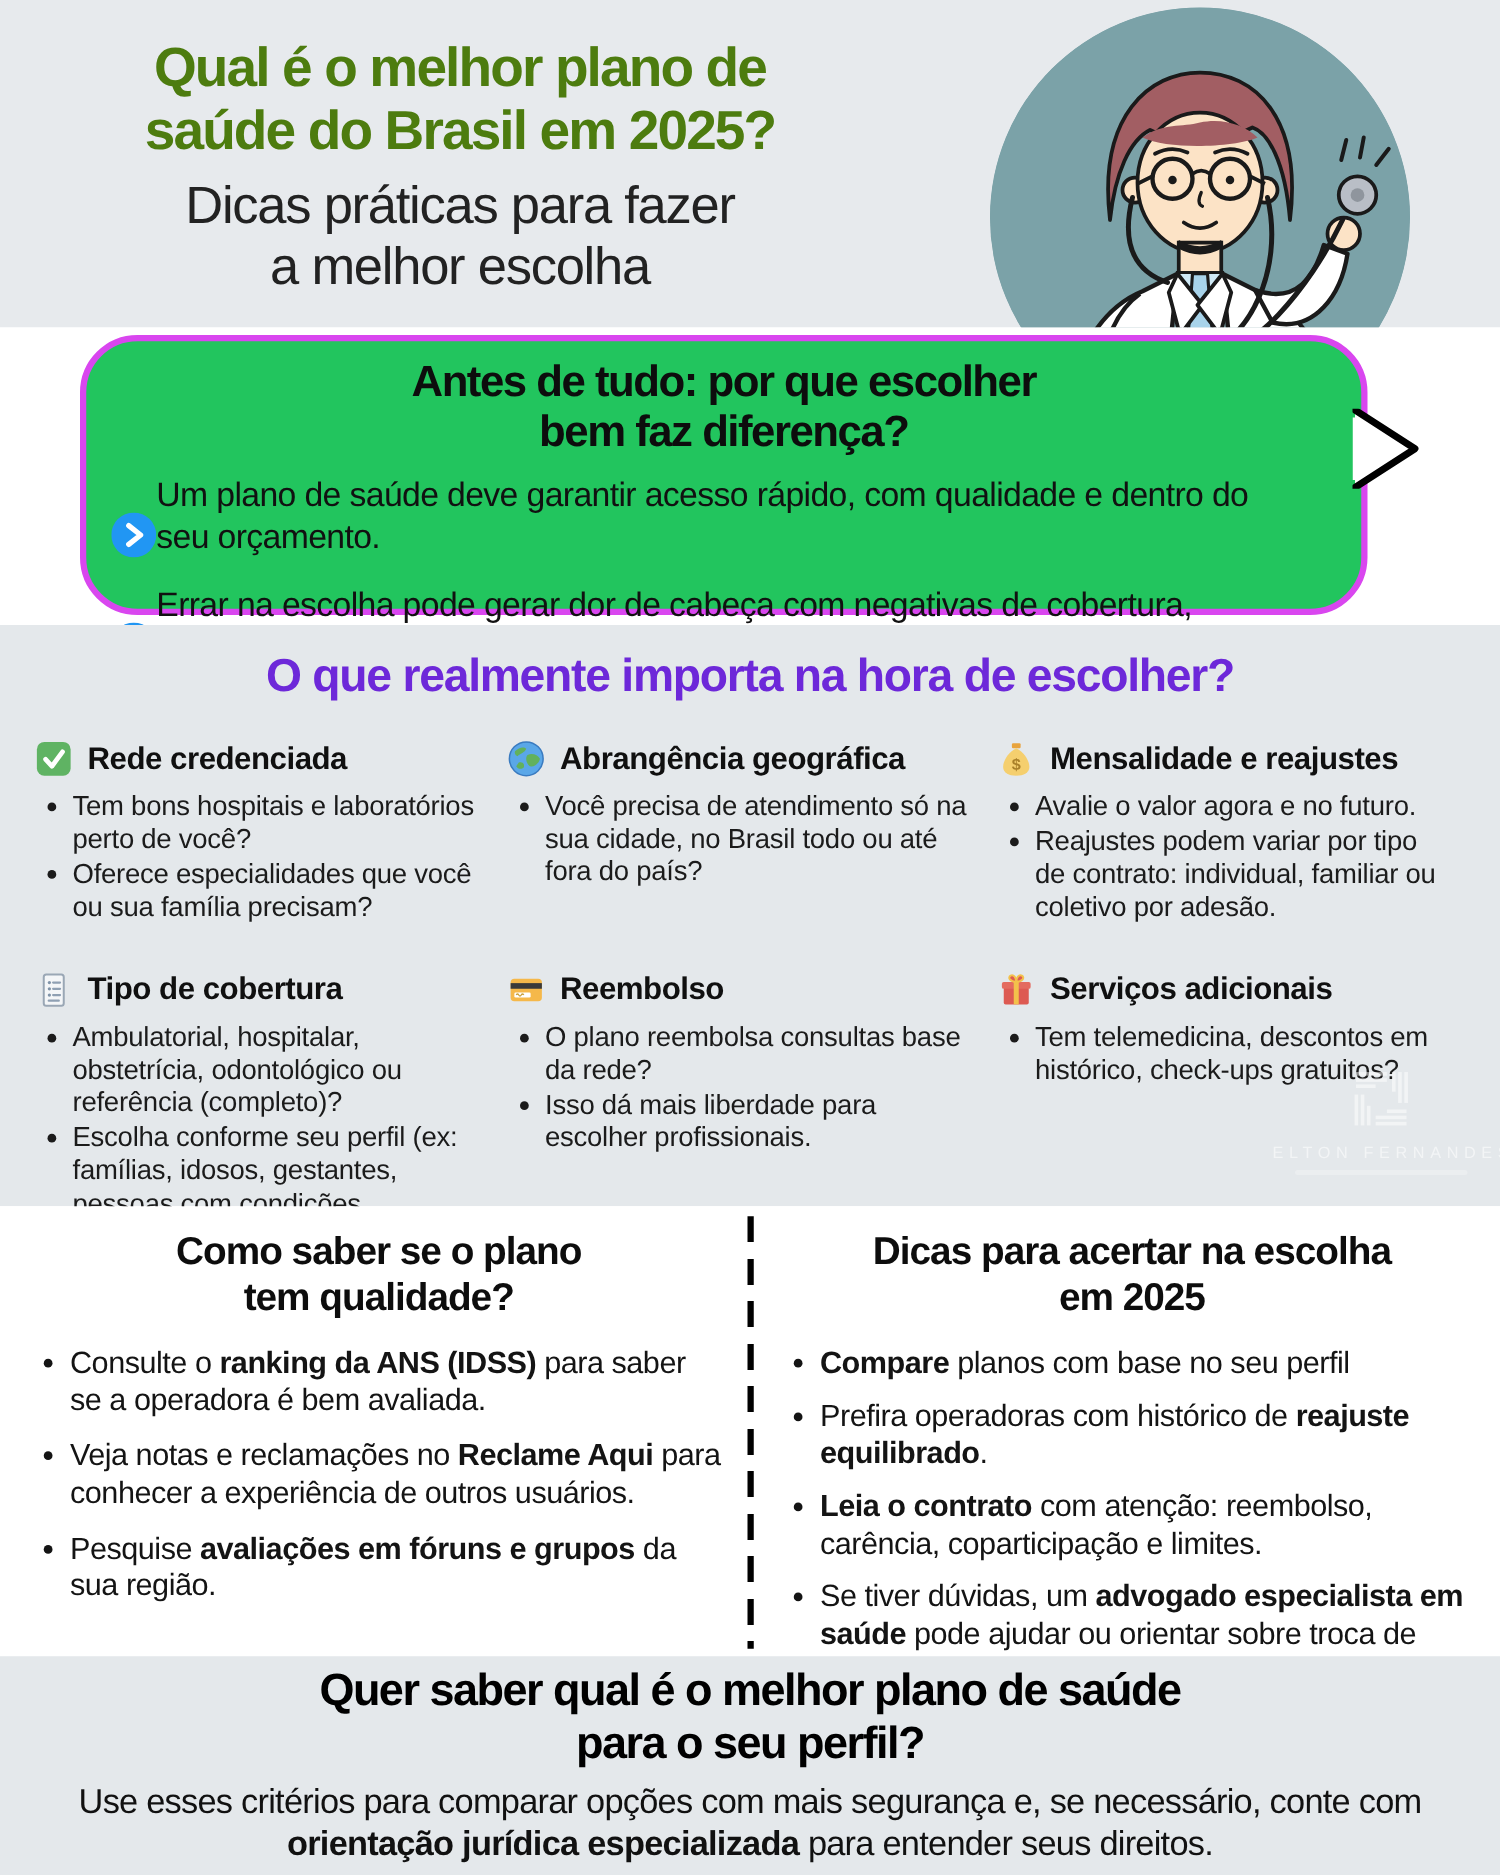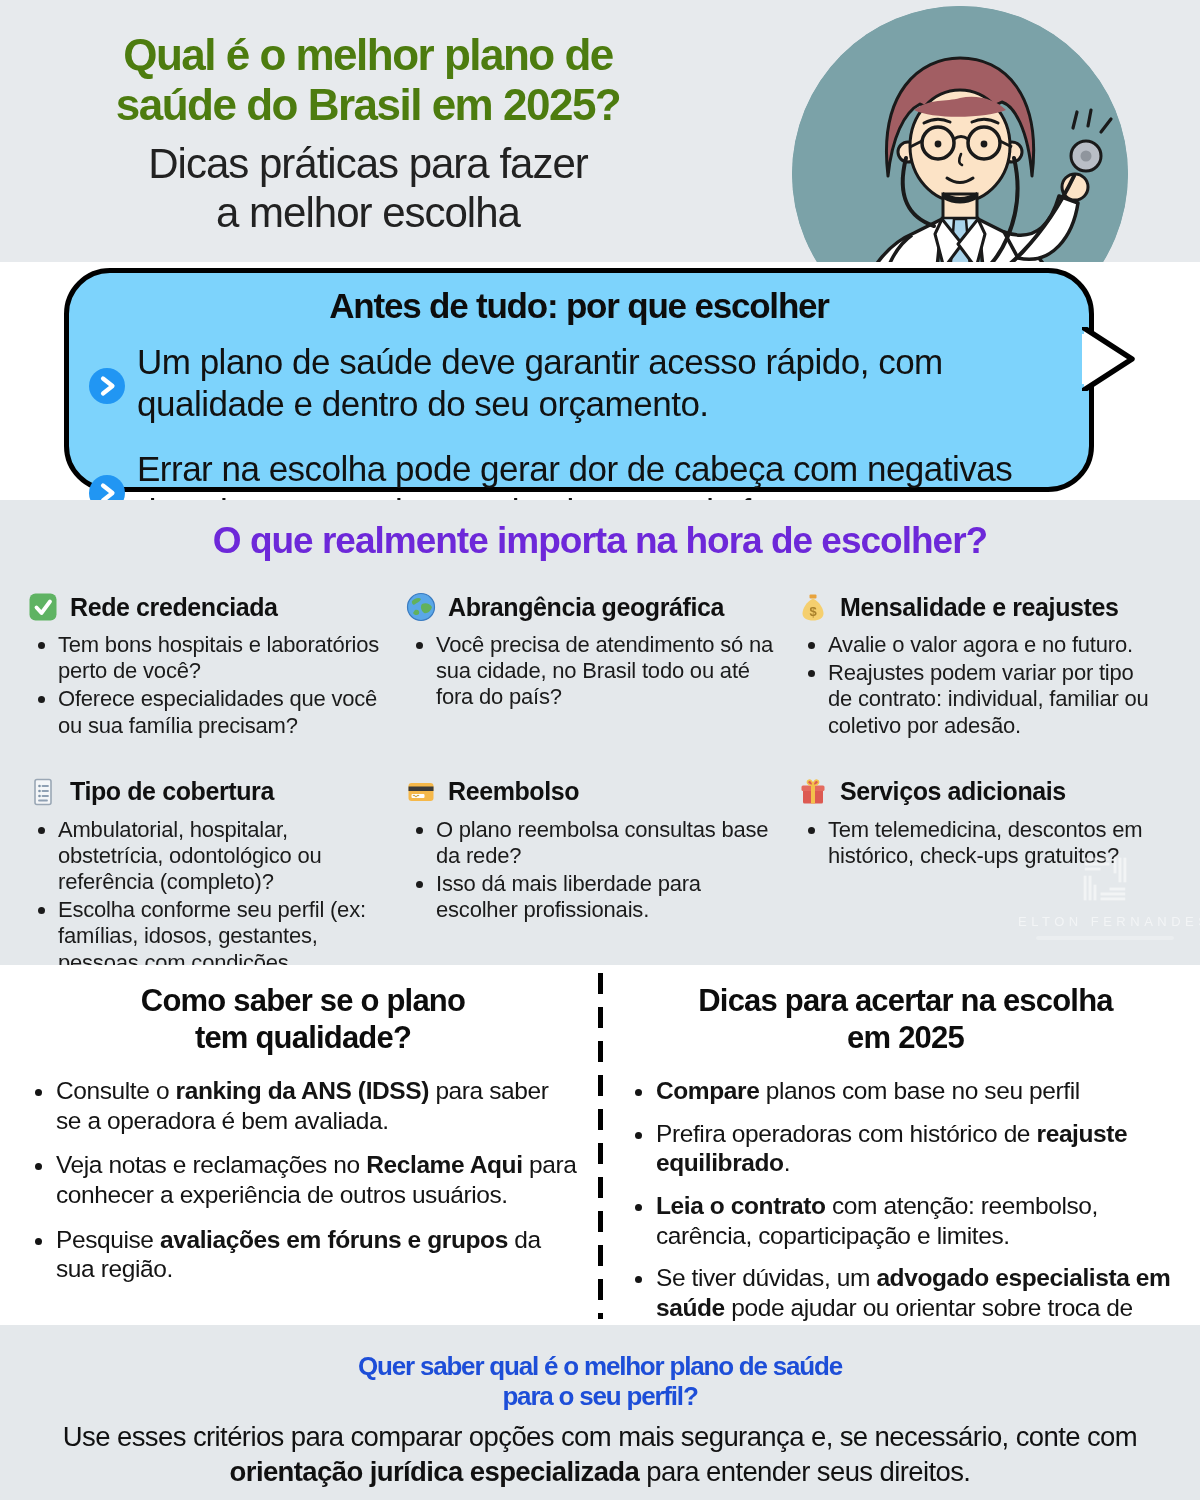--- a/index.html
+++ b/index.html
@@ -12,27 +12,27 @@
   .sec-header { position:relative; height:262px; background:#e7eaed; overflow:hidden; }
   .header-text { position:absolute; left:38px; top:30px; width:660px; text-align:center; }
   .h-title { font-size:44px; font-weight:800; letter-spacing:-1.5px; line-height:1.14; color:#4d7c0f; }
   .h-sub { margin-top:10px; font-size:42px; font-weight:400; letter-spacing:-1px; line-height:1.15; color:#222; }
   .doctor-circle { position:absolute; left:792px; top:6px; width:336px; height:336px;
     border-radius:50%; background:#7ba2a8; overflow:hidden; }
   .doctor-circle svg { display:block; width:336px; height:336px; }
   
   .sec-bubble { position:relative; height:238px; background:#fff; }
   .bubble { position:absolute; left:64px; top:6px; width:1030px; height:224px;
-    background:#7dd3fc; border:5px solid #000000; border-radius:46px; }
+    background:#22c55e; border:5px solid #d946ef; border-radius:46px; }
   .bubble-tail { position:absolute; right:-47px; top:54px; width:54px; height:64px; }
   .bubble-title { margin-top:13px; text-align:center; font-size:35px; font-weight:800;
     letter-spacing:-1.2px; line-height:1.13; color:#0d0d0d; }
   .bubble-points { margin-top:15px; padding:0 46px 0 20px; }
-  .bubble-point { display:flex; align-items:center; gap:12px; margin-bottom:22px;
-    font-size:35px; line-height:1.22; letter-spacing:-0.5px; color:#111; }
+  .bubble-point { display:flex; align-items:flex-end; margin-bottom:22px;
+    font-size:27px; line-height:1.22; letter-spacing:-0.5px; color:#111; }
   .bubble-point svg { flex:none; margin-top:5px; width:36px; height:36px; }
   
   .sec-criteria { position:relative; height:465px; background:#e4e8eb; }
   .criteria-title { padding-top:20px; text-align:center; font-size:37px; font-weight:800;
     letter-spacing:-1px; color:#6d28d9; }
   .cards { display:grid; grid-template-columns:378px 392px 370px; padding:0 28px;
     margin-top:30px; row-gap:36px; }
   .card { padding-right:14px; }
   .card-head { display:flex; align-items:center; gap:12px; }
   .card-head svg { width:30px; height:30px; flex:none; }
@@ -52,22 +52,22 @@
   .col-left  { left:28px;  width:550px; }
   .col-right { left:628px; width:555px; }
   .col-title { text-align:center; font-size:31px; font-weight:800; letter-spacing:-0.8px;
     line-height:1.18; color:#0d0d0d; }
   .col ul { margin-top:20px; padding-left:28px; list-style:disc; }
   .col li { font-size:24.5px; line-height:1.21; margin-bottom:15px; letter-spacing:-0.4px; color:#141414; }
   .col-right li { margin-bottom:13px; }
   strong { font-weight:800; }
   
   .sec-cta { position:relative; height:175px; background:#e4e8eb; }
-  .cta-title { padding-top:26px; text-align:center; font-size:26px; font-weight:800;
-    letter-spacing:-1.2px; line-height:1.16; color:#1d4ed8; }
+  .cta-title { padding-top:6px; text-align:center; font-size:36px; font-weight:800;
+    letter-spacing:-1.2px; line-height:1.16; color:#000000; }
   .cta-text { margin:9px auto 0; width:1130px; text-align:center; font-size:27.5px;
     line-height:1.25; letter-spacing:-0.6px; color:#111; }
 </style>
 </head>
 <body>
 
 <div class="page">
 
   <div class="sec-header">
     <div class="header-text">
@@ -137,20 +137,21 @@
 
   <div class="sec-bubble">
     <div class="bubble">
       <svg class="bubble-tail" viewBox="0 0 54 64">
         <rect x="0" y="7" width="9" height="50" fill="#ffffff"></rect>
         <path d="M2 3 L50 32 L2 61 Z" fill="#ffffff"></path>
         <path d="M2 1 L50 32 L2 63" fill="none" stroke="#000" stroke-width="5.5" stroke-linecap="round" stroke-linejoin="round"></path>
       </svg>
       <div class="bubble-title">
         <span style="display:block">Antes de tudo: por que escolher</span>
+        <span style="display:block">bem faz diferença?</span>
       </div>
       <div class="bubble-points">
         <div class="bubble-point">
           <svg viewBox="0 0 36 36">
             <circle cx="18" cy="18" r="18" fill="#2196f3"></circle>
             <path d="M14 10.5 L23.5 18 L14 25.5" fill="none" stroke="#fff" stroke-width="4.2" stroke-linecap="round" stroke-linejoin="round"></path>
           </svg>
           <span>Um plano de saúde deve garantir acesso rápido, com qualidade e dentro do seu orçamento.</span>
         </div>
         <div class="bubble-point">

